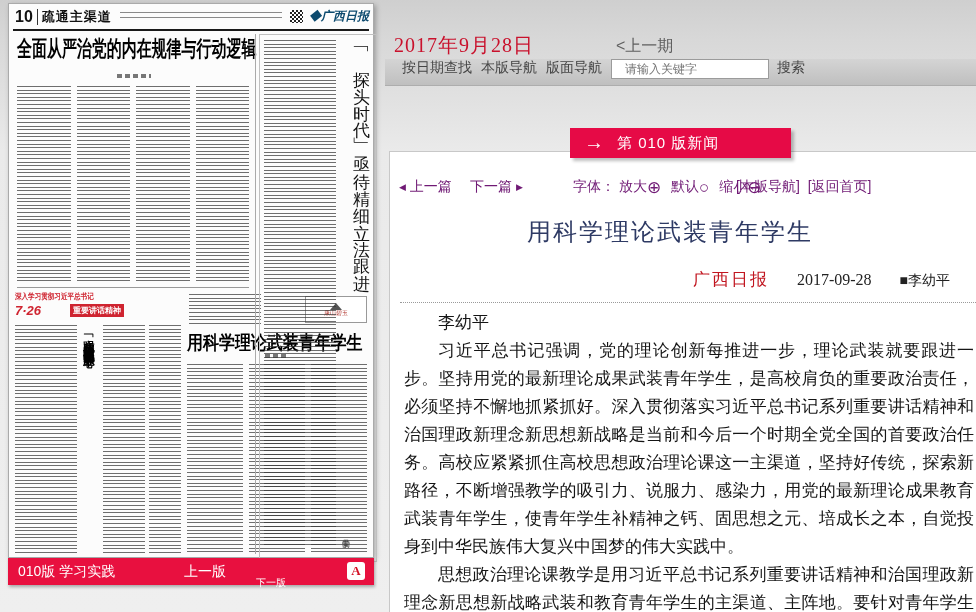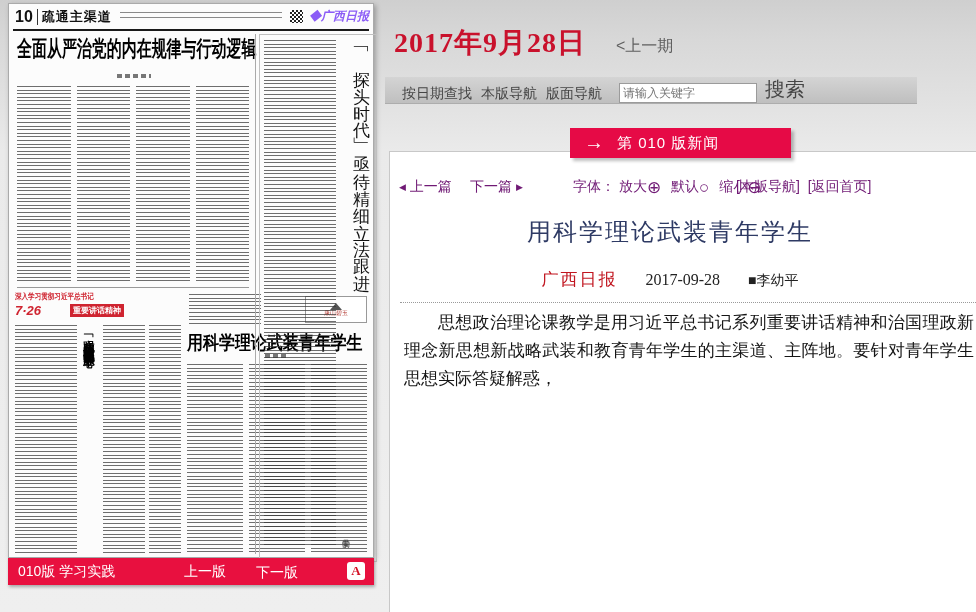--- a/index.html
+++ b/index.html
@@ -11,21 +11,21 @@
   .paper{position:absolute;left:8px;top:3px;width:364px;height:553px;background:#fcfcfc;
     border:1px solid #aaa;box-shadow:2px 2px 5px rgba(0,0,0,.28);}
   .masthead{position:absolute;left:4px;top:2px;right:4px;height:21px;display:flex;align-items:center;}
   .mast-no{font-size:16px;font-weight:bold;color:#111;padding:0 4px 0 2px;}
   .mast-sep{width:1px;height:16px;background:#333;margin-right:4px;}
   .mast-section{font-size:13px;font-weight:bold;color:#111;letter-spacing:1px;}
   .mast-lines{flex:1;margin:0 8px;height:10px;
     background:repeating-linear-gradient(180deg,#8a8a8a 0 1px,transparent 1px 5px);}
   .qr{width:13px;height:13px;margin-right:6px;
     background:repeating-conic-gradient(#222 0 25%,#fff 0 50%) 0 0/4px 4px;}
-  .brand{font-family:"Liberation Serif",serif;font-size:12px;font-weight:bold;font-style:italic;color:#8b5cf6;white-space:nowrap;}
+  .brand{font-family:"Liberation Serif",serif;font-size:12px;font-weight:bold;font-style:italic;color:#0c4a6e;white-space:nowrap;}
   .mast-rule{position:absolute;left:4px;top:25px;right:4px;border-top:2px solid #1a1a1a;}
 
   .headline-main{position:absolute;left:8px;top:33px;width:240px;white-space:nowrap;
     font-size:22px;line-height:1.1;font-weight:900;color:#000;
     transform:scaleX(.68);transform-origin:left top;}
   .author-dot{position:absolute;left:108px;top:70px;width:34px;height:4px;
     background:repeating-linear-gradient(90deg,#777 0 5px,transparent 5px 8px);}
   .tcol{background:repeating-linear-gradient(180deg,rgba(55,55,55,.72) 0 1px,transparent 1px 3.6px);}
   .cols-top{position:absolute;left:8px;top:82px;width:232px;height:198px;display:flex;gap:6px;}
   .cols-top .tcol{flex:1;}
@@ -61,57 +61,57 @@
   .right-box .tcol{position:absolute;left:4px;top:5px;width:72px;height:508px;}
   .vhead-right{position:absolute;right:3px;top:6px;height:506px;writing-mode:vertical-rl;text-orientation:upright;
     font-size:17px;letter-spacing:17px;color:#111;font-family:"Liberation Serif",serif;}
   .vauthor{position:absolute;right:26px;bottom:28px;writing-mode:vertical-rl;text-orientation:upright;
     font-size:8px;color:#444;}
 
   .bottom-bar{position:absolute;left:8px;top:558px;width:366px;height:27px;background:#e8103f;
     color:#fff;box-shadow:1px 2px 3px rgba(0,0,0,.3);}
   .bb-label{position:absolute;left:10px;top:5px;font-size:14px;}
   .bb-prev{position:absolute;left:176px;top:5px;font-size:14px;cursor:pointer;}
-  .bb-next{position:absolute;left:248px;top:6px;font-size:14px;cursor:pointer;}
+  .bb-next{position:absolute;left:248px;top:18px;font-size:10px;cursor:pointer;}
   .pdf-icon{position:absolute;right:9px;top:4px;width:18px;height:18px;background:#fff;border-radius:3px;
     display:flex;align-items:center;justify-content:center;font-size:13px;font-weight:900;color:#d41226;
     font-family:"Liberation Serif",serif;}
 
   
-  .date-title{position:absolute;left:394px;top:24px;font-family:"Liberation Serif",serif;
-    font-size:28px;font-weight:bold;color:#c9112c;letter-spacing:1px;}
+  .date-title{position:absolute;left:394px;top:32px;font-family:"Liberation Serif",serif;
+    font-size:20px;font-weight:normal;color:#c9112c;letter-spacing:1px;}
   .prev-issue{position:absolute;left:616px;top:36px;font-size:16px;color:#5f5f5f;cursor:pointer;}
 
-  .search-band{position:absolute;left:385px;top:77px;width:532px;height:27px;
+  .search-band{position:absolute;left:385px;top:59px;width:591px;height:27px;
     background:linear-gradient(180deg,#d4d4d4,#bfbfbf);border-bottom:1px solid #adadad;
-    display:flex;align-items:flex-end;padding-left:17px;box-sizing:border-box;}
+    display:flex;align-items:flex-start;padding-left:17px;box-sizing:border-box;}
   .search-band .lnk{font-size:14px;color:#454545;margin-right:9px;cursor:pointer;white-space:nowrap;}
   .search-band input{width:130px;height:18px;border:1px solid #9b9b9b;background:#fff;
-    font-size:12px;color:#555;padding:0 3px;margin-right:8px;margin-left:8px;}
-  .search-band .go{font-size:20px;color:#454545;cursor:pointer;}
+    font-size:12px;color:#555;padding:0 13px;margin-right:8px;}
+  .search-band .go{font-size:14px;color:#454545;cursor:pointer;}
 
   .panel{position:absolute;left:389px;top:151px;width:600px;height:470px;background:#fff;border:1px solid #c8c8c8;}
   .banner{position:absolute;left:570px;top:128px;width:221px;height:30px;background:#e60a46;
     display:flex;align-items:center;color:#fff;box-shadow:3px 3px 3px rgba(0,0,0,.25);z-index:5;cursor:pointer;}
   .banner .arr{font-size:20px;font-weight:bold;margin:0 13px 2px 14px;}
   .banner .lbl{font-size:15px;letter-spacing:1px;}
 
   .tb{position:absolute;font-size:14px;color:#701a75;white-space:nowrap;}
   .tb .tri{font-size:9px;vertical-align:1px;}
   .tb-prev{left:9px;top:26px;cursor:pointer;}
   .tb-next{left:80px;top:26px;cursor:pointer;}
   .tb-font{left:183px;top:25px;}
   .tb-font .ico{font-size:17px;vertical-align:-2px;}
   .tb-font .seg{cursor:pointer;margin-right:6px;}
   .tb-links{left:346px;top:26px;}
   .tb-links span{cursor:pointer;margin-right:4px;}
 
   .art-title{position:absolute;top:64px;left:0;width:560px;text-align:center;
     font-family:"Liberation Serif",serif;font-size:24px;color:#2e3a64;letter-spacing:2px;}
-  .byline{position:absolute;top:116px;left:0;width:560px;display:flex;justify-content:center;
+  .byline{position:absolute;top:116px;left:0;width:560px;display:flex;justify-content:flex-end;
     align-items:baseline;gap:28px;}
   .by-src{font-size:17px;color:#c11620;letter-spacing:2px;}
   .by-date{font-family:"Liberation Serif",serif;font-size:16px;color:#222;}
   .by-auth{font-size:14px;color:#222;}
   .dotted{position:absolute;top:150px;left:10px;right:12px;border-top:1px dotted #9a9a9a;}
   .body-text{position:absolute;top:157px;left:14px;right:16px;font-size:17px;line-height:28px;
     color:#151515;text-align:justify;}
   .body-text p{margin:0;text-indent:2em;}
 </style>
 </head>
@@ -216,17 +216,19 @@
 
     <div class="art-title">用科学理论武装青年学生</div>
     <div class="byline">
       <span class="by-src">广西日报</span>
       <span class="by-date">2017-09-28</span>
       <span class="by-auth">■李幼平</span>
     </div>
     <div class="dotted"></div>
 
     <div class="body-text">
+      <p>李幼平</p>
+      <p>习近平总书记强调，党的理论创新每推进一步，理论武装就要跟进一步。坚持用党的最新理论成果武装青年学生，是高校肩负的重要政治责任，必须坚持不懈地抓紧抓好。深入贯彻落实习近平总书记系列重要讲话精神和治国理政新理念新思想新战略是当前和今后一个时期全党全国的首要政治任务。高校应紧紧抓住高校思想政治理论课这一主渠道，坚持好传统，探索新路径，不断增强教学的吸引力、说服力、感染力，用党的最新理论成果教育武装青年学生，使青年学生补精神之钙、固思想之元、培成长之本，自觉投身到中华民族伟大复兴中国梦的伟大实践中。</p>
       <p>思想政治理论课教学是用习近平总书记系列重要讲话精神和治国理政新理念新思想新战略武装和教育青年学生的主渠道、主阵地。要针对青年学生思想实际答疑解惑，</p>
     </div>
   </div>
 
 </div>
 
 </body></html>

